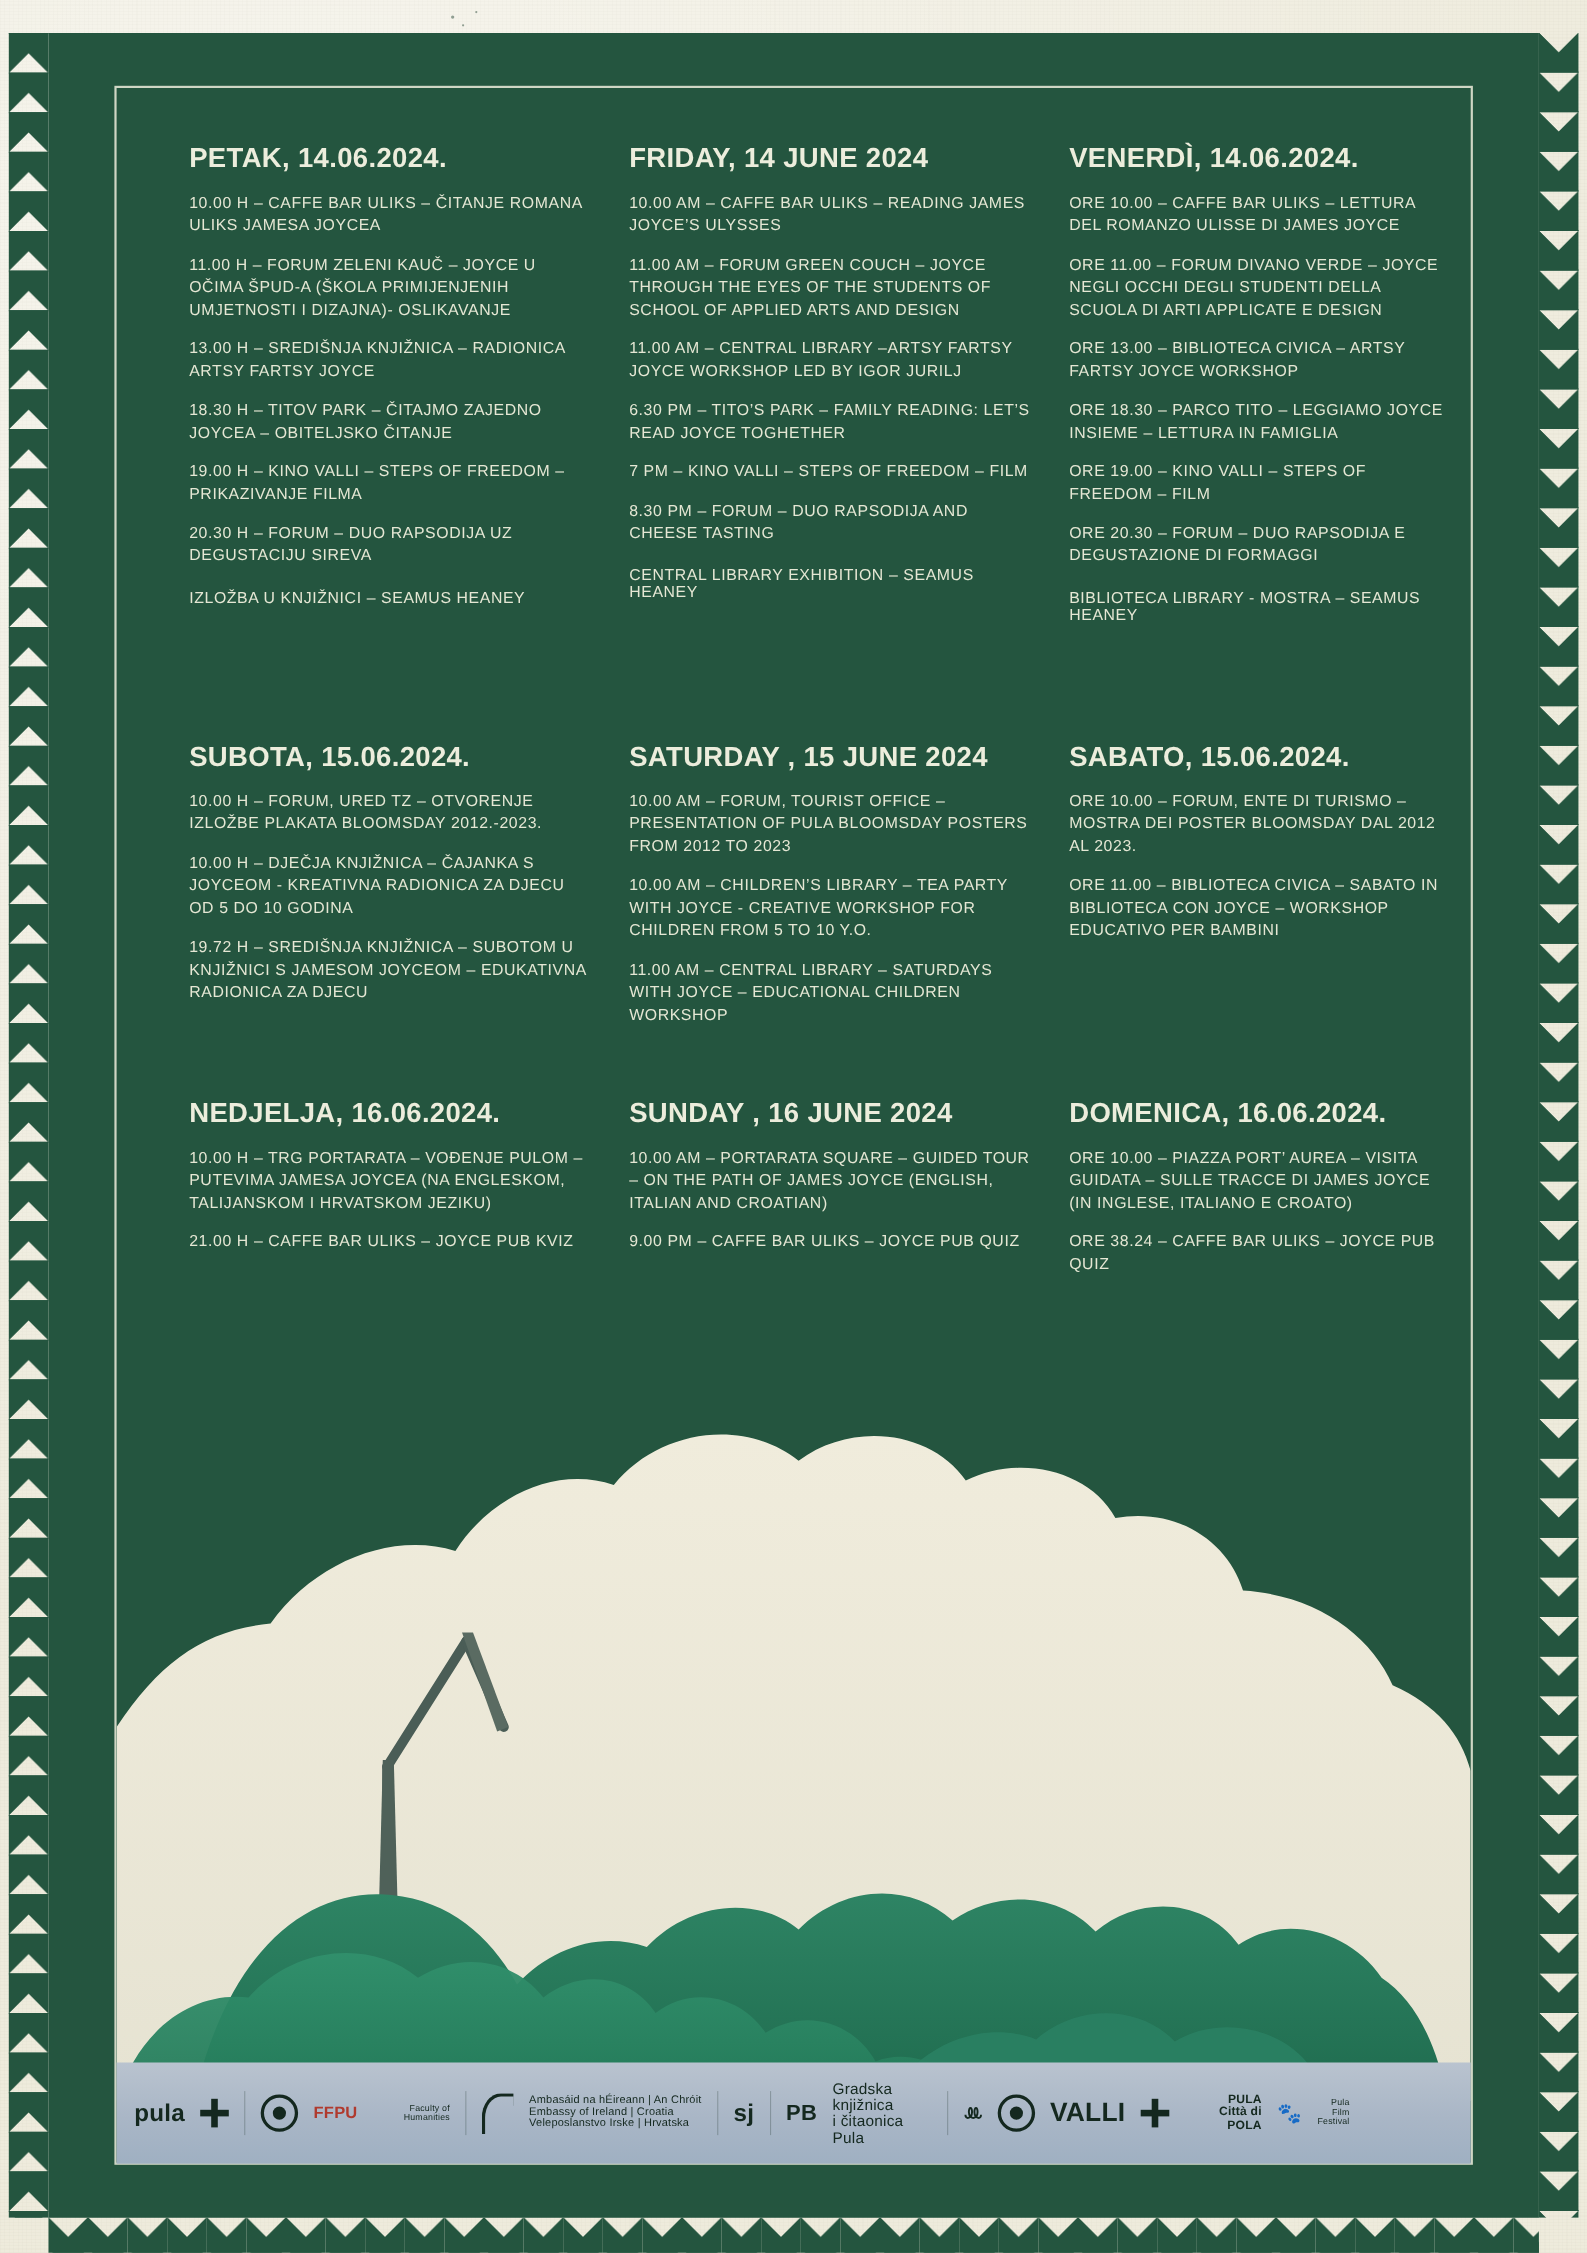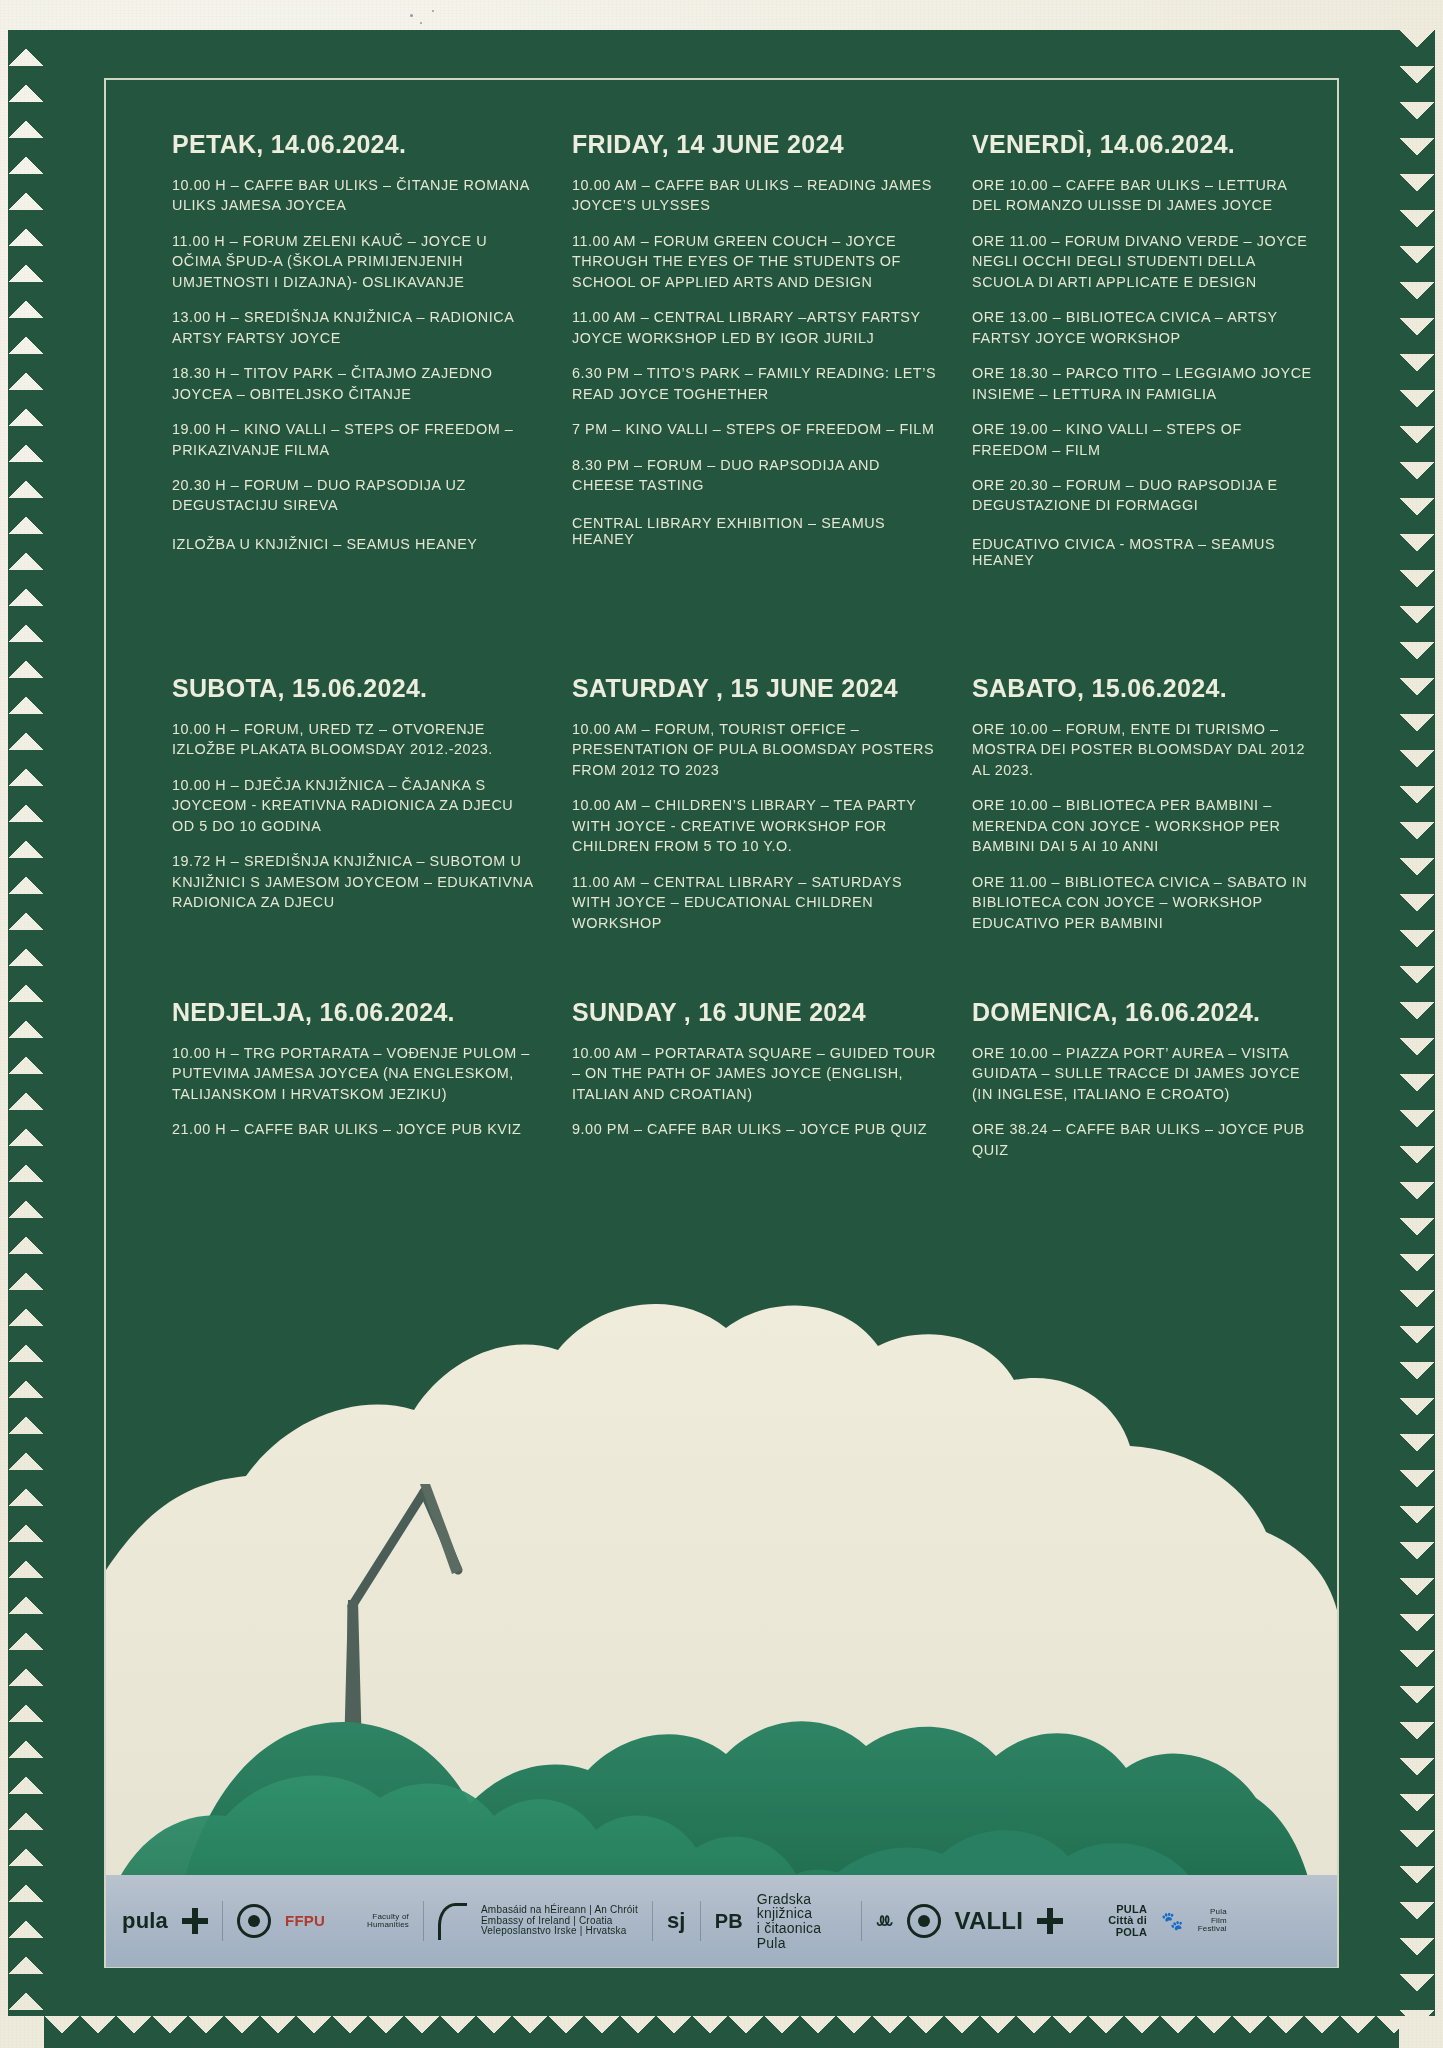--- a/index.html
+++ b/index.html
@@ -370,26 +370,25 @@
 
       <div class="lang-col">
         <div class="day-block block-1">
           <h2 class="day-title">VENERDÌ, 14.06.2024.</h2>
           <p class="event">ORE 10.00 – CAFFE BAR ULIKS – LETTURA DEL ROMANZO ULISSE DI JAMES JOYCE</p>
           <p class="event">ORE 11.00 – FORUM DIVANO VERDE – JOYCE NEGLI OCCHI DEGLI STUDENTI DELLA SCUOLA DI ARTI APPLICATE E DESIGN</p>
           <p class="event">ORE 13.00 – BIBLIOTECA CIVICA – ARTSY FARTSY JOYCE WORKSHOP</p>
           <p class="event">ORE 18.30 – PARCO TITO – LEGGIAMO JOYCE INSIEME – LETTURA IN FAMIGLIA</p>
           <p class="event">ORE 19.00 – KINO VALLI – STEPS OF FREEDOM – FILM</p>
           <p class="event">ORE 20.30 – FORUM – DUO RAPSODIJA E DEGUSTAZIONE DI FORMAGGI</p>
-          <p class="exhibition">EDUCATIVO CIVICA - MOSTRA – SEAMUS HEANEY</p>
+          <p class="exhibition">BIBLIOTECA LIBRARY - MOSTRA – SEAMUS HEANEY</p>
         </div>
         <div class="day-block block-2">
           <h2 class="day-title">SABATO, 15.06.2024.</h2>
           <p class="event">ORE 10.00 – FORUM, ENTE DI TURISMO – MOSTRA DEI POSTER BLOOMSDAY DAL 2012 AL 2023.</p>
-          <p class="event">ORE 10.00 – BIBLIOTECA PER BAMBINI – MERENDA CON JOYCE - WORKSHOP PER BAMBINI DAI 5 AI 10 ANNI</p>
           <p class="event">ORE 11.00 – BIBLIOTECA CIVICA – SABATO IN BIBLIOTECA CON JOYCE – WORKSHOP EDUCATIVO PER BAMBINI</p>
         </div>
         <div class="day-block block-3">
           <h2 class="day-title">DOMENICA, 16.06.2024.</h2>
           <p class="event">ORE 10.00 – PIAZZA PORT’ AUREA – VISITA GUIDATA – SULLE TRACCE DI JAMES JOYCE (IN INGLESE, ITALIANO E CROATO)</p>
           <p class="event">ORE 38.24 – CAFFE BAR ULIKS – JOYCE PUB QUIZ</p>
         </div>
       </div>
 
     </div>

